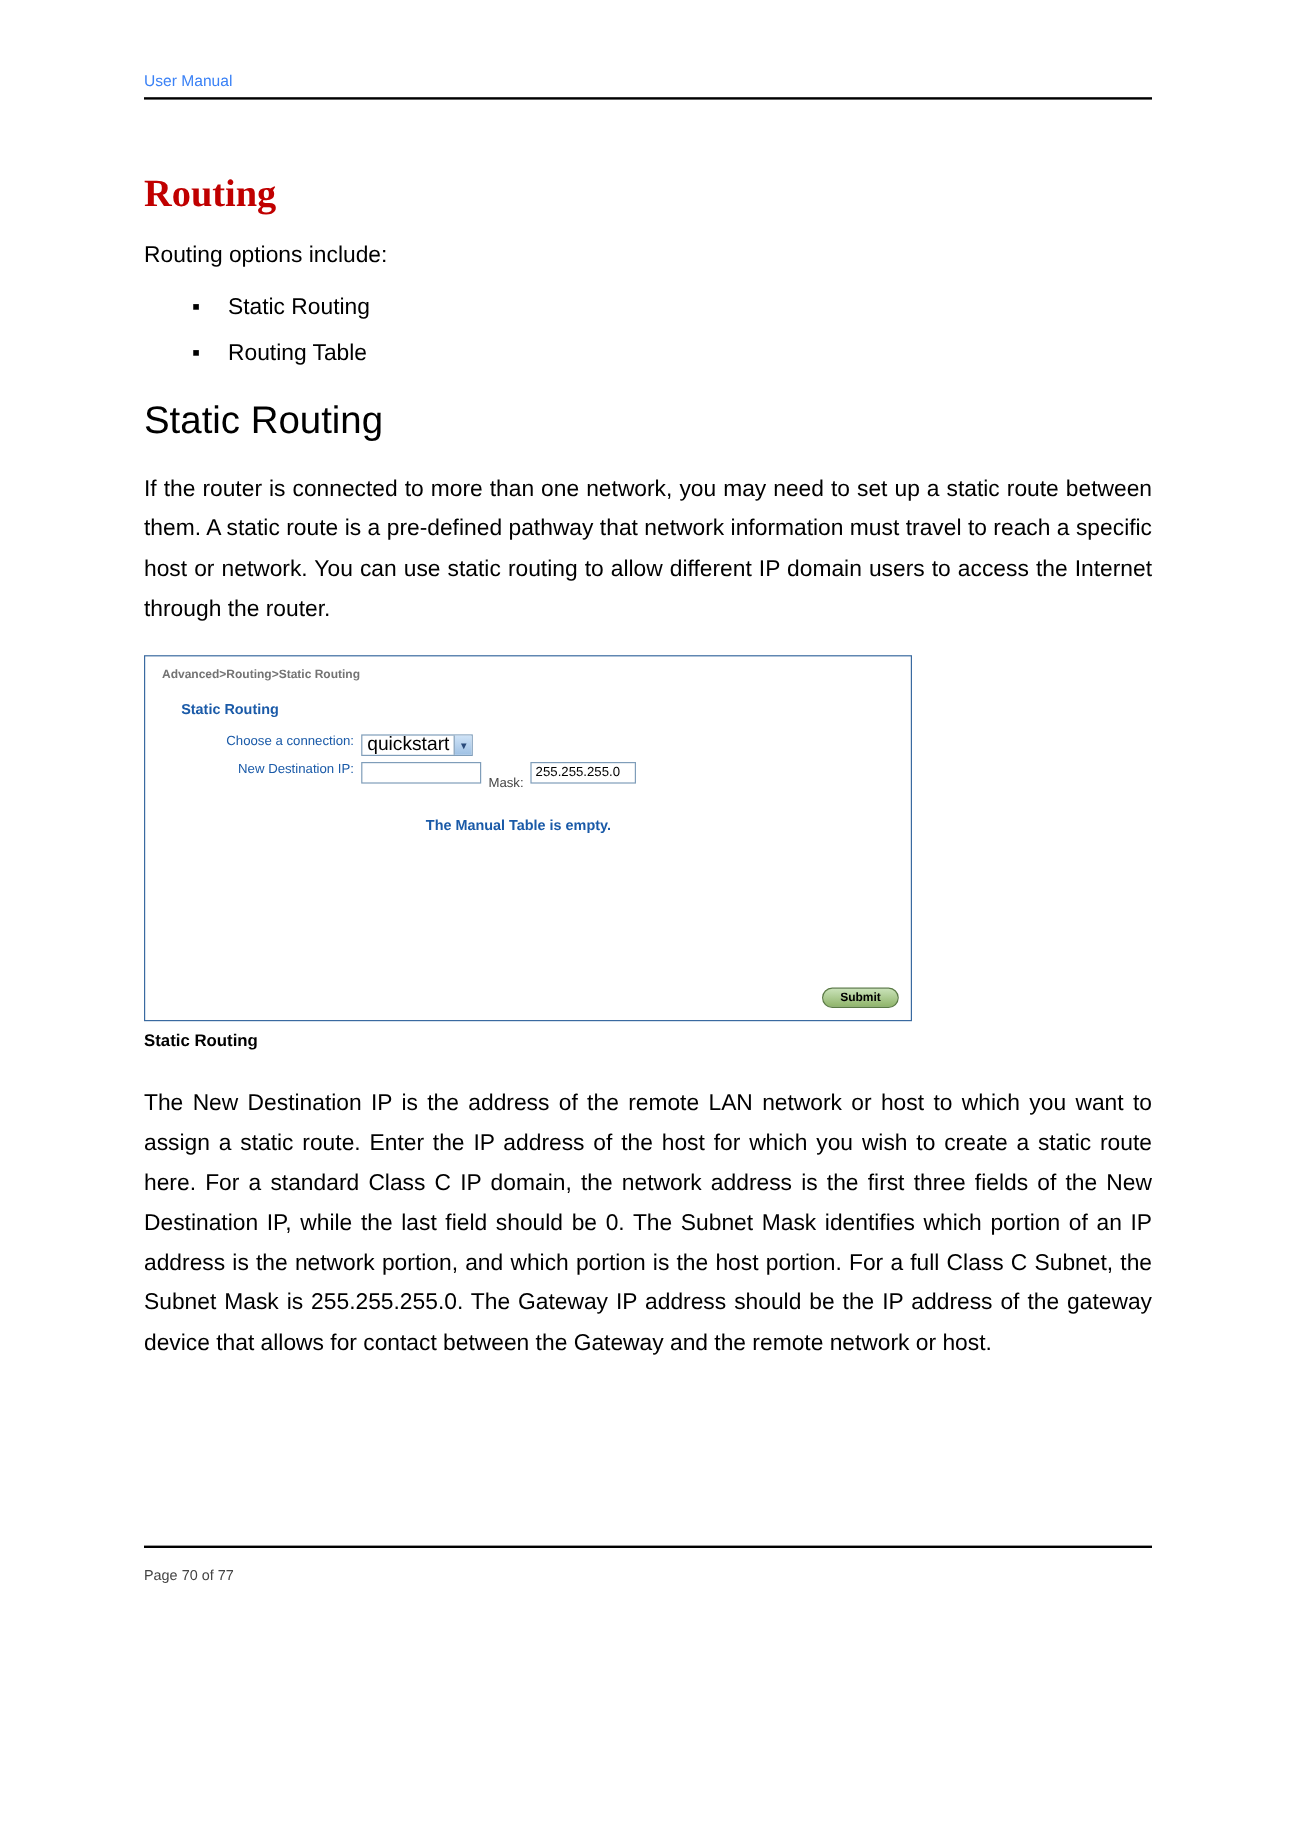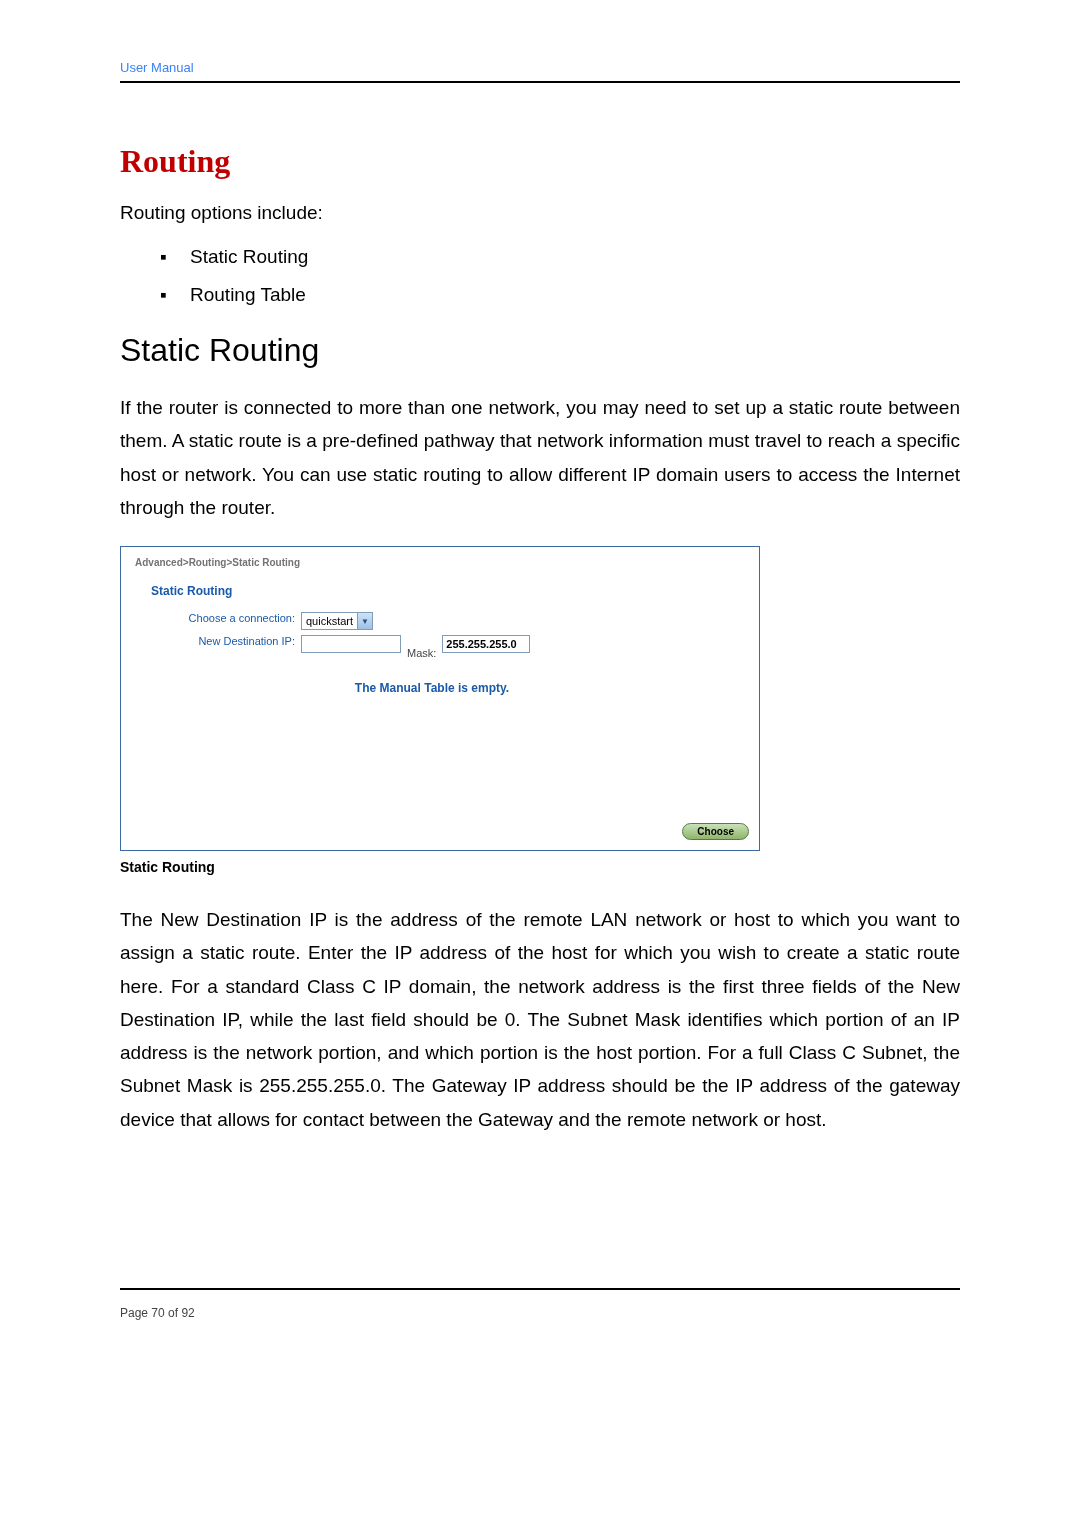--- a/index.html
+++ b/index.html
@@ -105,42 +105,42 @@
   }
   .sel {
     display: inline-flex;
     align-items: center;
     border: 1px solid #7f9db9;
     height: 18px;
     background: #fff;
   }
   .sel .sel-val {
     padding: 0 4px;
-    font-size: 11px;
+    font-size: 16px;
   }
   .sel .sel-btn {
     width: 15px;
     height: 16px;
     background: linear-gradient(#cfe3f7,#9fc1e4);
     border-left: 1px solid #7f9db9;
     display: flex;
     align-items: center;
     justify-content: center;
     color: #2a4a7a;
     font-size: 8px;
   }
   .txt {
     border: 1px solid #7f9db9;
     height: 18px;
     padding: 0 3px;
     font-size: 11px;
     background: #fff;
   }
   .w100 { width: 100px; }
-  .w92 { width: 88px; font-weight: bold; }
+  .w92 { width: 88px; }
   .w30 { width: 30px; }
   .ss-empty {
     color: #1a5aa8;
     font-weight: bold;
     font-size: 12px;
     text-align: center;
     margin: 22px 0 20px -30px;
   }
   .ss-spacer { height: 90px; }
   .ss-submit-row {
@@ -205,24 +205,24 @@
         <input class="txt w100" value="" style="">
         <span class="lbl-plain">Mask:</span>
         <input class="txt w92" value="255.255.255.0" style="">
       </div>
 
 
       <div class="ss-empty">The Manual Table is empty.</div>
       <div class="ss-spacer"></div>
     </div>
     <div class="ss-submit-row">
-      <button class="btn-submit">Choose</button>
+      <button class="btn-submit">Submit</button>
     </div>
   </div>
 
   <div class="caption">Static Routing</div>
 
   <p class="body">The New Destination IP is the address of the remote LAN network or host to which you want to assign a static route. Enter the IP address of the host for which you wish to create a static route here. For a standard Class C IP domain, the network address is the first three fields of the New Destination IP, while the last field should be 0. The Subnet Mask identifies which portion of an IP address is the network portion, and which portion is the host portion. For a full Class C Subnet, the Subnet Mask is 255.255.255.0. The Gateway IP address should be the IP address of the gateway device that allows for contact between the Gateway and the remote network or host.</p>
 
   <div style="height:90px"></div>
   <hr class="hr-foot">
-  <div class="footer">Page 70 of 92</div>
+  <div class="footer">Page 70 of 77</div>
 </div>
 
 </body></html>

